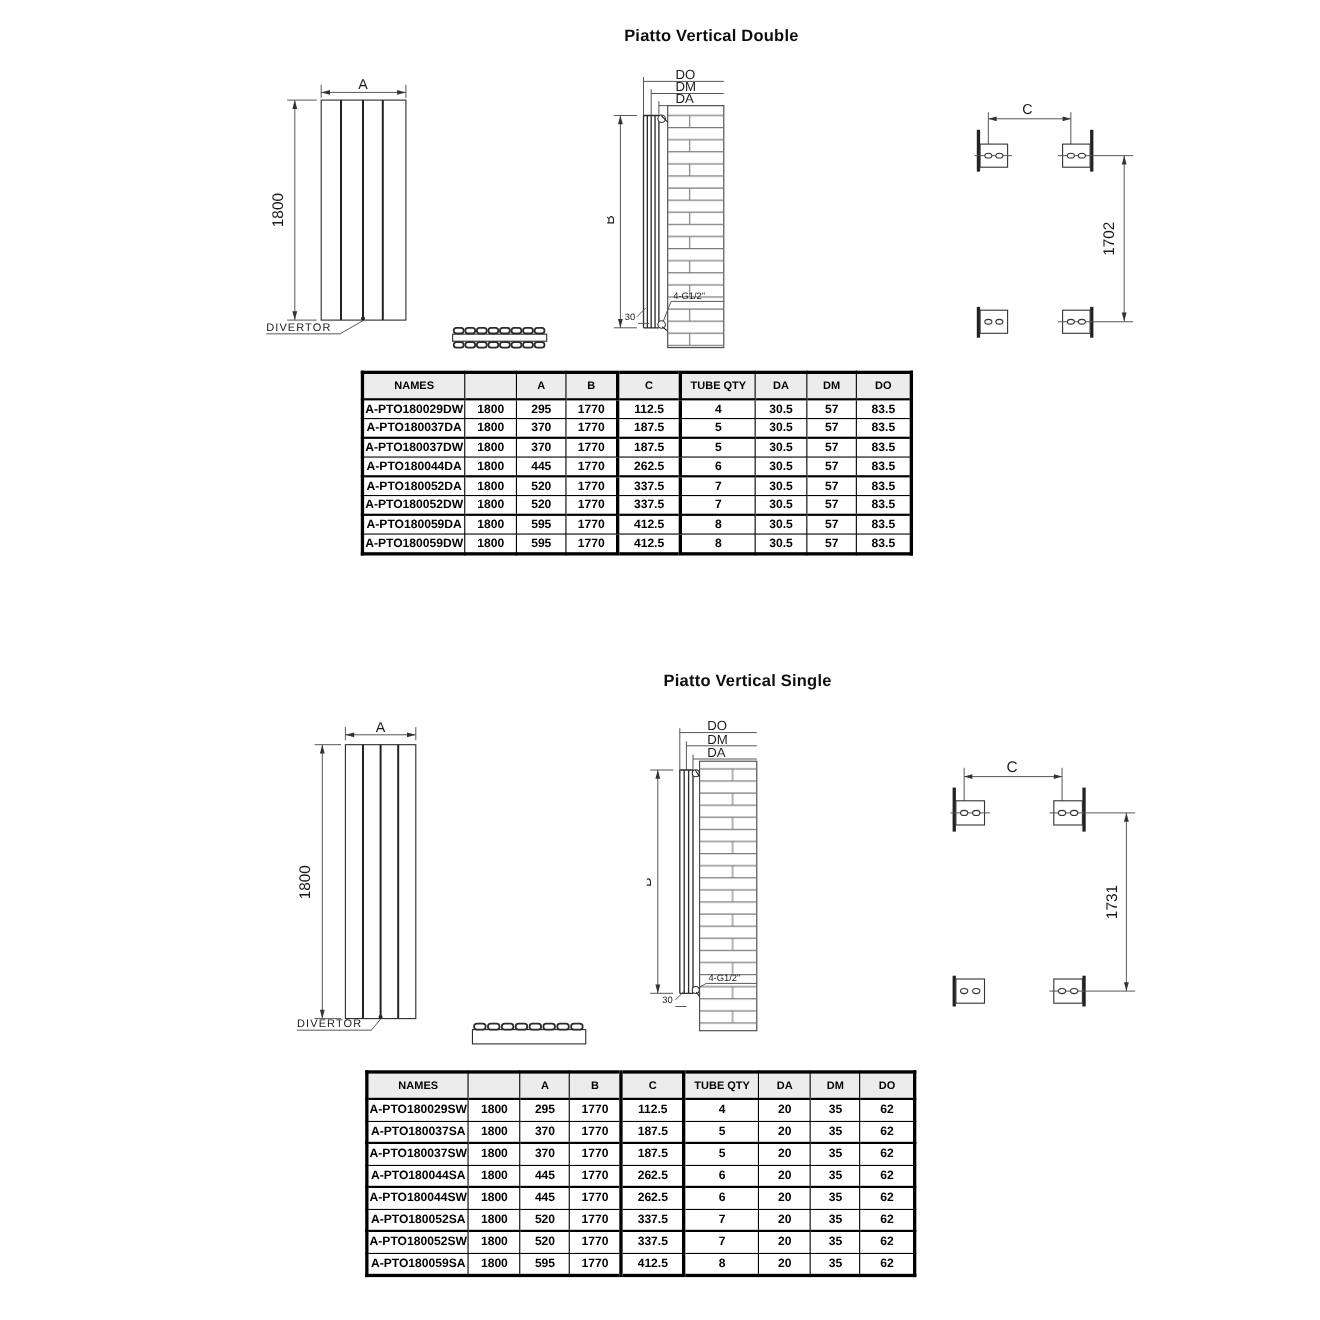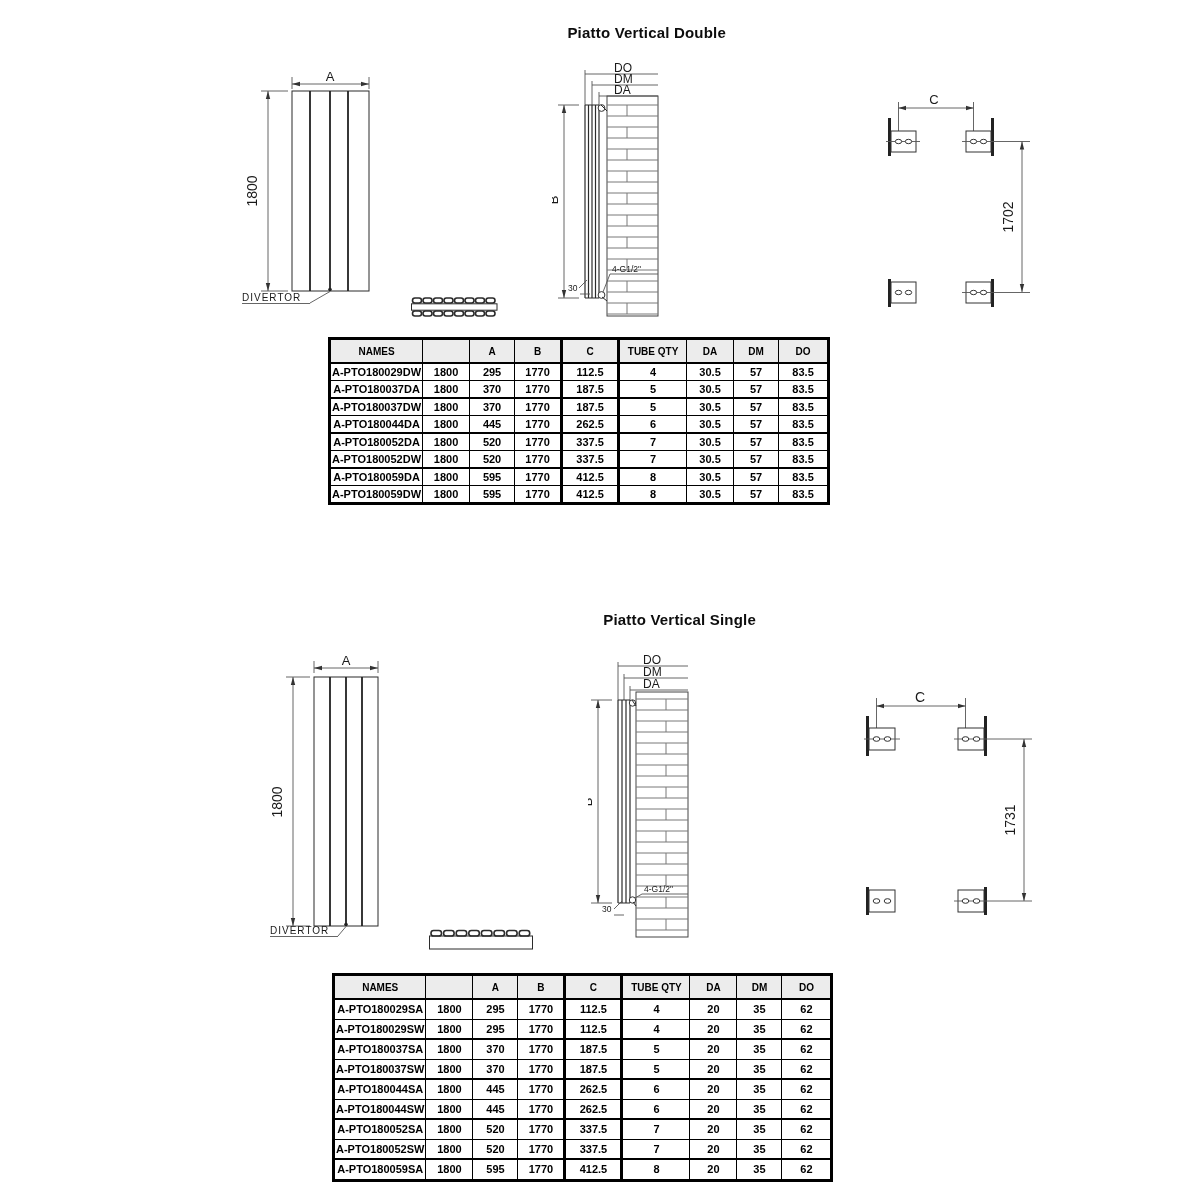--- a/index.html
+++ b/index.html
@@ -419,42 +419,31 @@
           <th>B</th>
           <th>C</th>
           <th>TUBE QTY</th>
           <th>DA</th>
           <th>DM</th>
           <th>DO</th>
         </tr>
       </thead>
       <tbody>
         <tr>
-          <td>A-PTO180029SA</td>
+          <td>A-PTO180029SW</td>
           <td>1800</td>
           <td>295</td>
           <td>1770</td>
           <td>112.5</td>
           <td>4</td>
           <td>20</td>
           <td>35</td>
           <td>62</td>
         </tr>
         <tr>
-          <td>A-PTO180029SW</td>
-          <td>1800</td>
-          <td>295</td>
-          <td>1770</td>
-          <td>112.5</td>
-          <td>4</td>
-          <td>20</td>
-          <td>35</td>
-          <td>62</td>
-        </tr>
-        <tr>
           <td>A-PTO180037SA</td>
           <td>1800</td>
           <td>370</td>
           <td>1770</td>
           <td>187.5</td>
           <td>5</td>
           <td>20</td>
           <td>35</td>
           <td>62</td>
         </tr>

